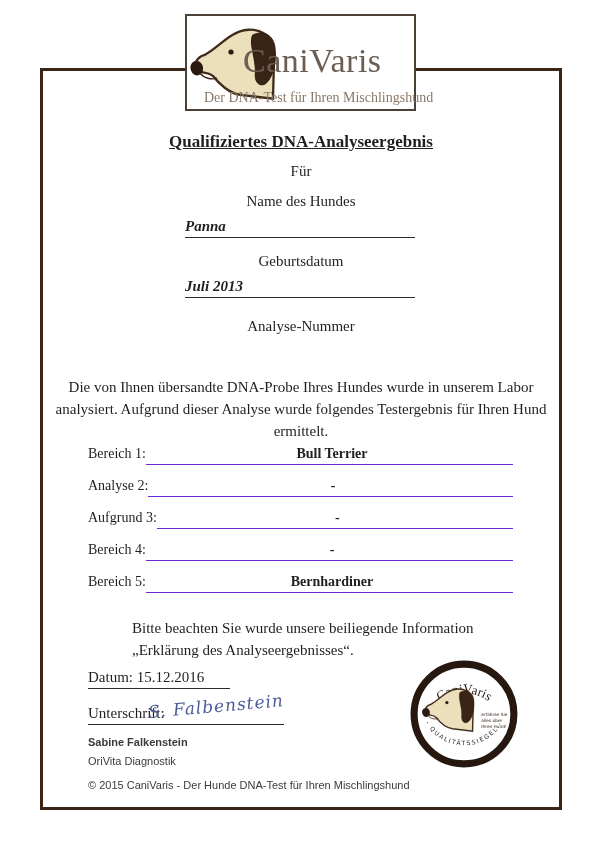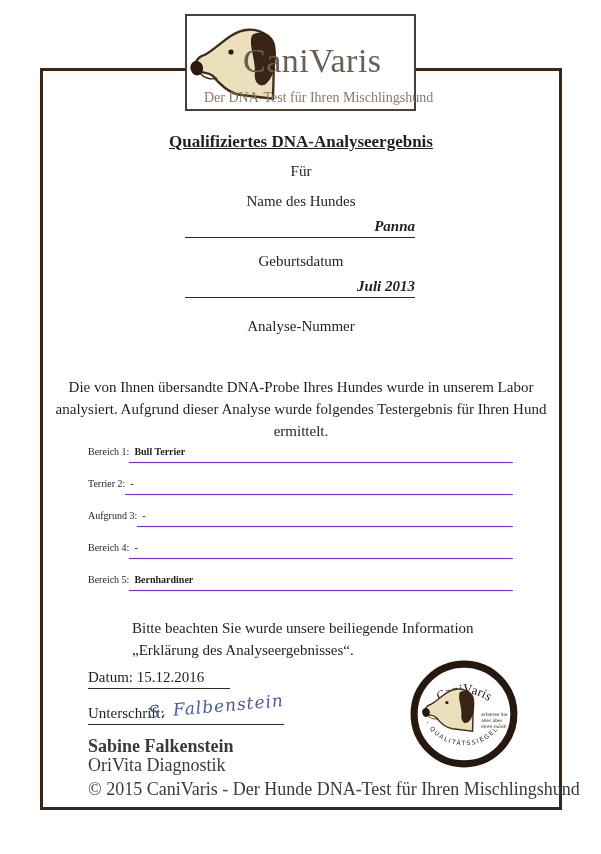--- a/index.html
+++ b/index.html
@@ -23,46 +23,46 @@
     font-size:34px; color:#6b5e52; letter-spacing:0.5px; white-space:nowrap;
   }
   .brand-sub {
     position:absolute; left:17px; top:74px; font-family:Liberation Serif, serif;
     font-size:14px; color:#8a7868; white-space:nowrap;
   }
   
   .c { position:absolute; left:40px; width:522px; text-align:center; font-size:15px; }
   .title { font-size:17px; font-weight:bold; text-decoration:underline; }
   .uval {
-    position:absolute; left:185px; width:230px; text-align:right;
+    position:absolute; left:185px; width:230px; text-align:left;
     border-bottom:1px solid #2b2b2b; font-weight:bold; font-style:italic;
     font-size:15px; padding-bottom:2px;
   }
   .intro { position:absolute; left:55px; width:492px; text-align:center; font-size:15px; line-height:22px; }
   
   .result-row {
-    position:absolute; left:88px; width:425px; display:flex; align-items:baseline; font-size:10px;
+    position:absolute; left:88px; width:425px; display:flex; align-items:baseline; font-size:14px;text-align:center;
   }
   .r-label { white-space:pre; }
   .r-value {
     flex:1; border-bottom:1px solid #6d28d9; font-weight:bold; 
     padding:0 0 2px 5px; min-height:17px;
   }
   
   .note { position:absolute; left:132px; width:360px; font-size:15px; line-height:22px; }
   .field-underline {
     position:absolute; border-bottom:1px solid #2b2b2b; font-size:15px; padding-bottom:2px;
   }
   .sig-script {
     position:absolute; left:148px; top:696px; font-family:"DejaVu Serif", serif;
     font-style:italic; font-size:17px; color:#4c5c98; letter-spacing:1px;
     transform:rotate(-5deg); z-index:2; white-space:nowrap;
   }
   
-  .sans { position:absolute; font-family:Liberation Serif, serif; font-size:18px; color:#3a3a3a; }
+  .sans { position:absolute; font-family:Liberation Sans, sans-serif; font-size:11px; color:#3a3a3a; }
   .seal { position:absolute; left:408px; top:658px; z-index:2; }
   .hidden-defs { position:absolute; width:0; height:0; }
 </style>
 </head>
 <body>
 
 <svg class="hidden-defs" aria-hidden="true">
   <defs>
     <g id="dog-head">
       <path d="M8,48 C5,42 9,35 17,33 C28,27 36,18 46,12 C57,5 71,4 80,10 C89,16 93,28 91,42 L90,80 L55,76 C43,74 32,64 26,56 C20,50 11,54 8,48 Z" fill="#ecdfbc" stroke="#3f2c1a" stroke-width="2.5"></path>
@@ -97,21 +97,21 @@
 
   <div class="c" style="top:318px">Analyse-Nummer</div>
 
   <div class="intro" style="top:376px">Die von Ihnen übersandte DNA-Probe Ihres Hundes wurde in unserem Labor analysiert. Aufgrund dieser Analyse wurde folgendes Testergebnis für Ihren Hund ermittelt.</div>
 
   <div class="result-row" style="top:446px">
     <span class="r-label">Bereich 1:</span>
     <span class="r-value">Bull Terrier</span>
   </div>
   <div class="result-row" style="top:478px">
-    <span class="r-label">Terrier 2:</span>
+    <span class="r-label">Analyse 2:</span>
     <span class="r-value">-</span>
   </div>
   <div class="result-row" style="top:510px">
     <span class="r-label">Aufgrund 3:</span>
     <span class="r-value">-</span>
   </div>
   <div class="result-row" style="top:542px">
     <span class="r-label">Bereich 4:</span>
     <span class="r-value">-</span>
   </div>

